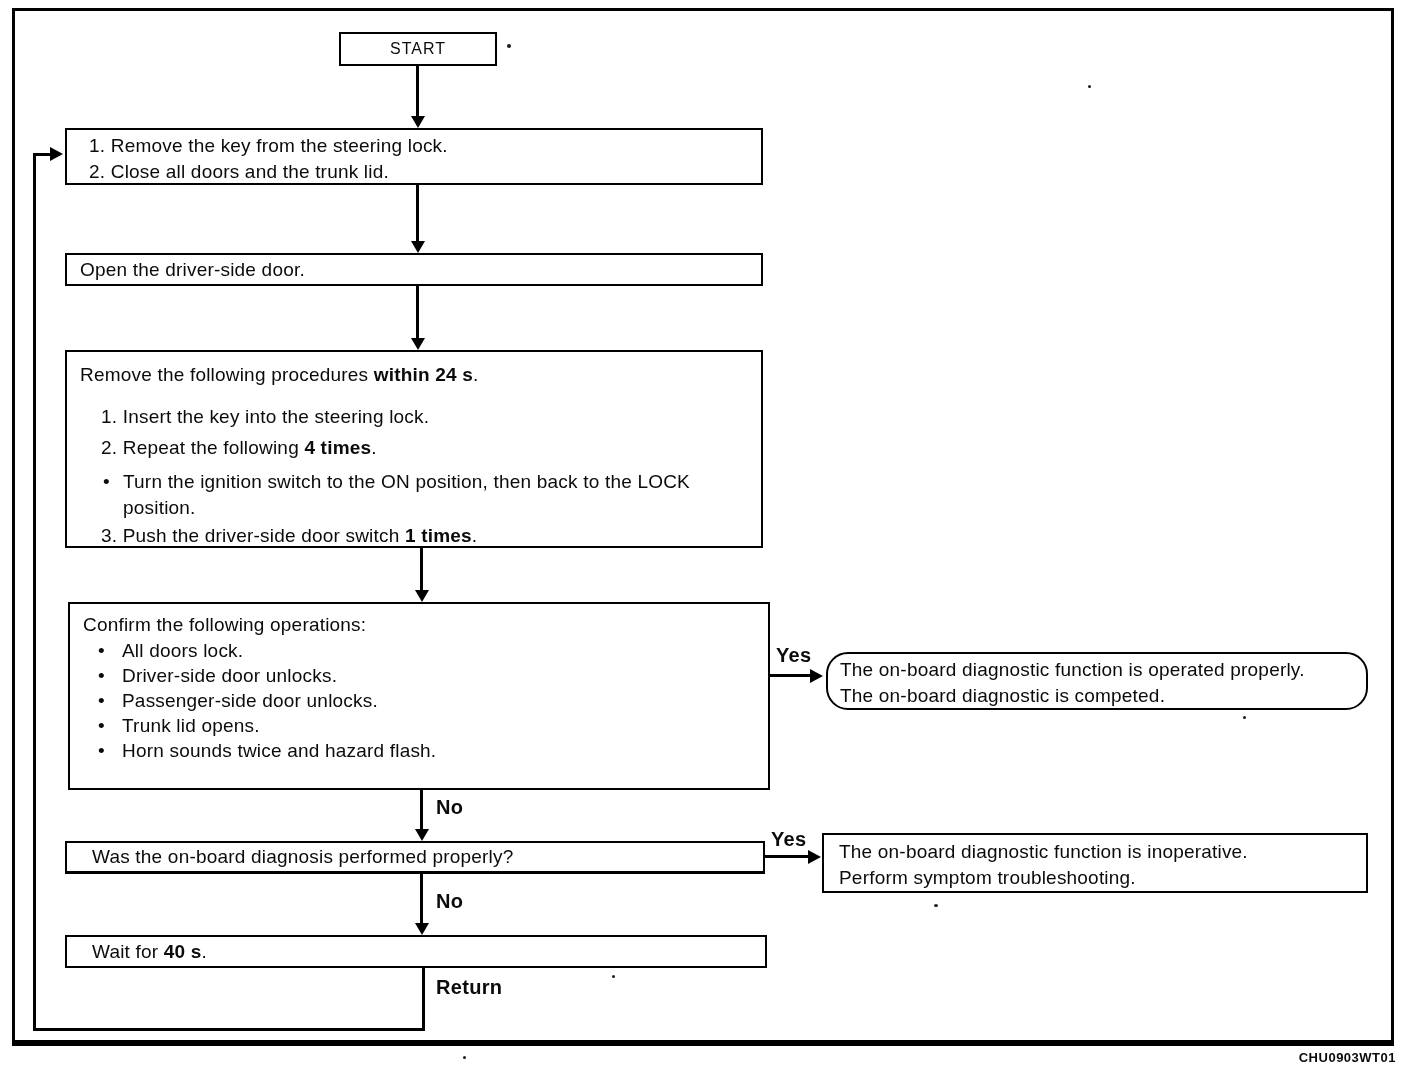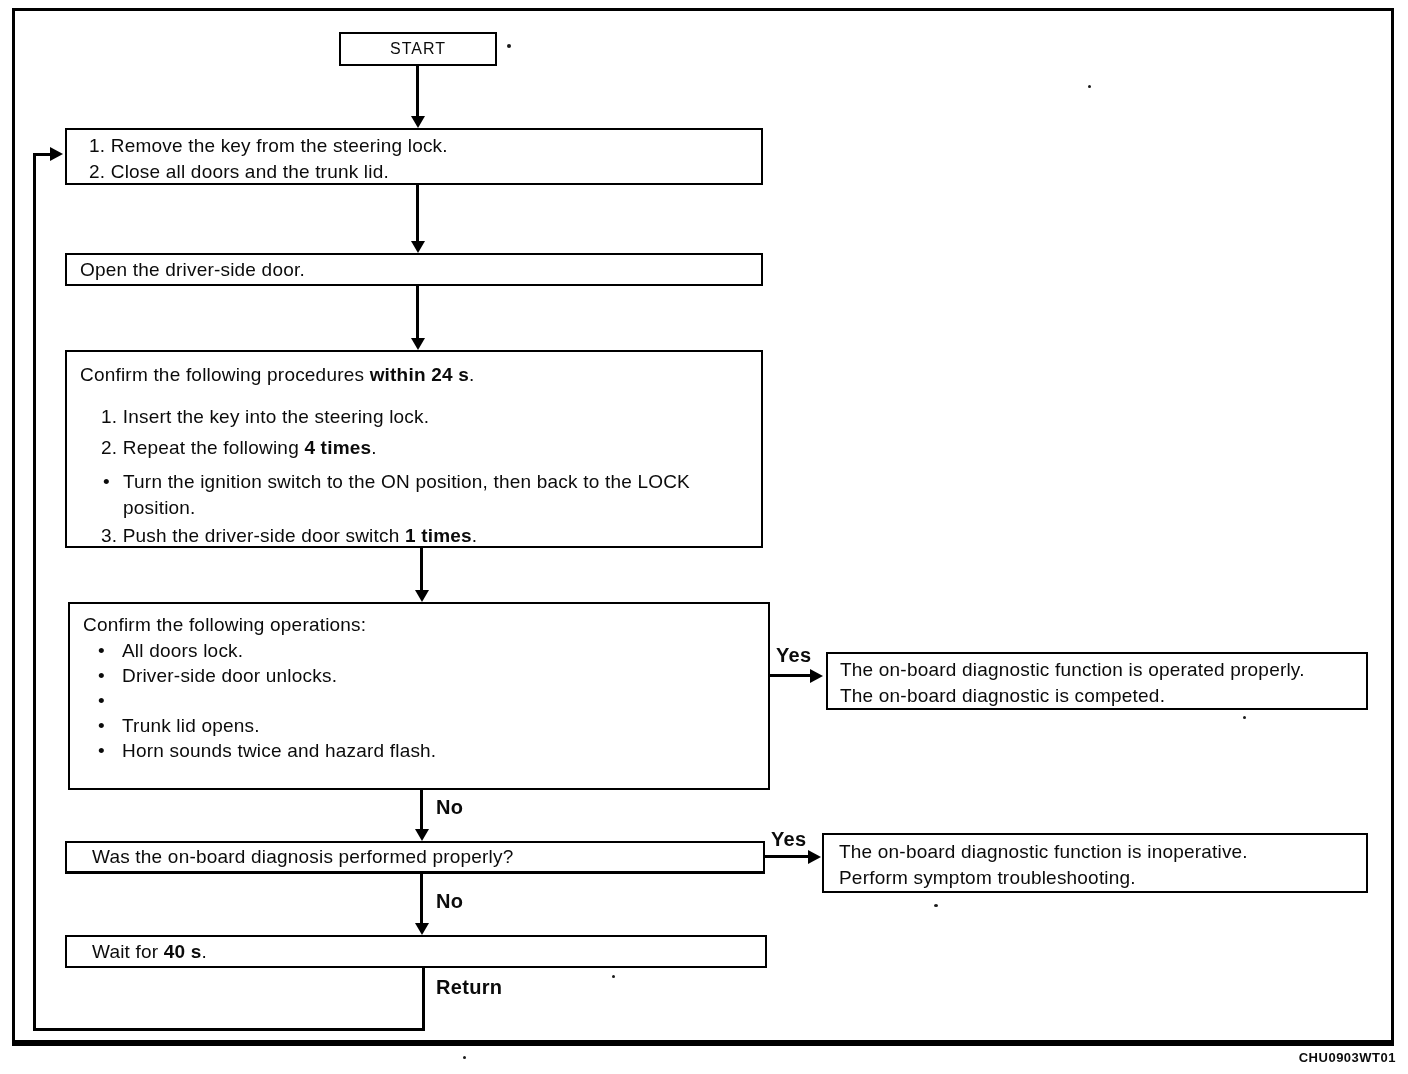--- a/index.html
+++ b/index.html
@@ -36,21 +36,21 @@
   .procedure-box .brow .marker{width:20px;flex:none;}
   .procedure-box .brow .btext{max-width:600px;}
   .procedure-box .step3{margin:2px 0 0 34px;line-height:26px;}
 
   .confirm-box{left:68px;top:602px;width:702px;height:188px;}
   .confirm-box .header{margin:8px 0 0 13px;line-height:26px;}
   .confirm-box .brow{margin:0 0 0 28px;display:flex;line-height:25px;}
   .confirm-box .brow .marker{width:24px;flex:none;}
   .confirm-box .footer{margin:1px 0 0 13px;line-height:26px;}
 
-  .ok-box{left:826px;top:652px;width:542px;height:58px;padding:3px 0 0 12px;line-height:26px;}
+  .ok-box{left:826px;top:652px;width:542px;height:58px;padding:3px 0 0 12px;line-height:26px;border-radius:22px;}
   .question-box{left:65px;top:841px;width:700px;height:33px;display:flex;align-items:center;padding-left:25px;border-bottom-width:3px;}
   .inop-box{left:822px;top:833px;width:546px;height:60px;padding:4px 0 0 15px;line-height:26px;}
   .wait-box{left:65px;top:935px;width:702px;height:33px;display:flex;align-items:center;padding-left:25px;}
 
   .code-label{position:absolute;left:1240px;top:1050px;width:156px;text-align:right;
     font-weight:bold;font-size:13px;letter-spacing:0.5px;}
 </style>
 </head>
 <body>
 
@@ -71,21 +71,21 @@
   <div class="vline" style="left:416px;top:185px;width:3px;height:56px;"></div>
   <div class="arr-down" style="left:411px;top:241px;"></div>
 
   <div class="node open-door-box">
     <span>Open the driver-side door.</span>
   </div>
   <div class="vline" style="left:416px;top:286px;width:3px;height:52px;"></div>
   <div class="arr-down" style="left:411px;top:338px;"></div>
 
   <div class="node procedure-box">
-    <p class="intro"><span>Confirm the following procedures </span><b>within 24 s</b><span>.</span></p>
+    <p class="intro"><span>Remove the following procedures </span><b>within 24 s</b><span>.</span></p>
     <p class="step1">1. Insert the key into the steering lock.</p>
     <p class="step2"><span>2. Repeat the following </span><b>4 times</b><span>.</span></p>
     <div class="brow">
       <span class="marker">•</span>
       <span class="btext">Turn the ignition switch to the ON position, then back to the LOCK position.</span>
     </div>
     <p class="step3"><span>3. Push the driver-side door switch </span><b>1 times</b><span>.</span></p>
   </div>
   <div class="vline" style="left:420px;top:548px;width:3px;height:43px;"></div>
   <div class="arr-down" style="left:415px;top:590px;"></div>
@@ -95,20 +95,21 @@
     <div class="brow">
         <span class="marker">•</span>
         <span>All doors lock.</span>
       </div>
     <div class="brow">
         <span class="marker">•</span>
         <span>Driver-side door unlocks.</span>
       </div>
     <div class="brow">
         <span class="marker">•</span>
+        <span>Passenger-side door unlocks.</span>
       </div>
     <div class="brow">
         <span class="marker">•</span>
         <span>Trunk lid opens.</span>
       </div>
     <div class="brow">
         <span class="marker">•</span>
         <span>Horn sounds twice and hazard flash.</span>
       </div>
   </div>

